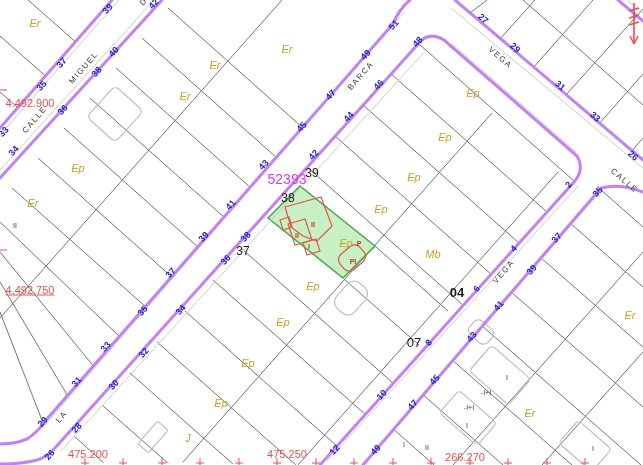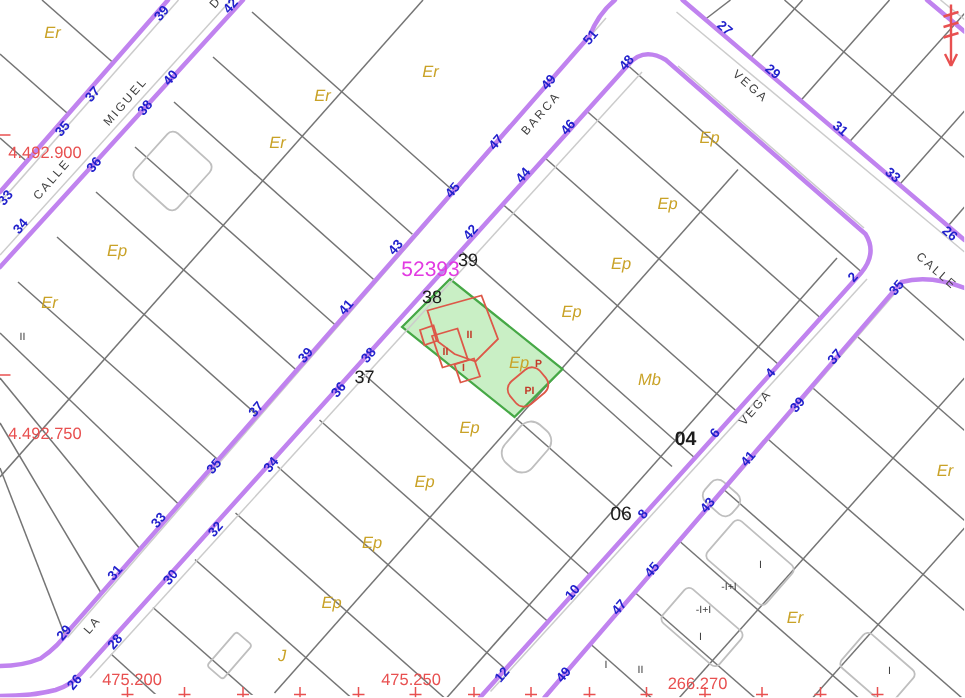--- a/index.html
+++ b/index.html
@@ -252,21 +252,21 @@
       <span class="lbl num" style="left: 532px; top: 270px; --r: -49deg;">39</span>
       <span class="lbl num" style="left: 499px; top: 306px; --r: -49deg;">41</span>
       <span class="lbl num" style="left: 472px; top: 337px; --r: -49deg;">43</span>
       <span class="lbl num" style="left: 435px; top: 380px; --r: -49deg;">45</span>
       <span class="lbl num" style="left: 413px; top: 405px; --r: -49deg;">47</span>
       <span class="lbl num" style="left: 376px; top: 450px; --r: -49deg;">49</span>
       <span class="lbl parcel" style="left: 243px; top: 251px; --r: 0deg;">37</span>
       <span class="lbl parcel" style="left: 288px; top: 198px; --r: 0deg;">38</span>
       <span class="lbl parcel" style="left: 312px; top: 173px; --r: 0deg;">39</span>
       <span class="lbl parcel big" style="left: 457px; top: 292px; font-weight: bold; --r: 0deg;">04</span>
-      <span class="lbl parcel big" style="left: 414px; top: 342px; --r: 0deg;">06</span>
+      <span class="lbl parcel big" style="left: 414px; top: 342px; --r: 0deg;">07</span>
       <span class="lbl landuse" style="left: 35px; top: 23px; --r: 0deg;">Er</span>
       <span class="lbl landuse" style="left: 287px; top: 49px; --r: 0deg;">Er</span>
       <span class="lbl landuse" style="left: 215px; top: 65px; --r: 0deg;">Er</span>
       <span class="lbl landuse" style="left: 185px; top: 96px; --r: 0deg;">Er</span>
       <span class="lbl landuse" style="left: 33px; top: 203px; --r: 0deg;">Er</span>
       <span class="lbl landuse" style="left: 630px; top: 315px; --r: 0deg;">Er</span>
       <span class="lbl landuse" style="left: 530px; top: 413px; --r: 0deg;">Er</span>
       <span class="lbl landuse" style="left: 78px; top: 168px; --r: 0deg;">Ep</span>
       <span class="lbl landuse" style="left: 414px; top: 177px; --r: 0deg;">Ep</span>
       <span class="lbl landuse" style="left: 381px; top: 209px; --r: 0deg;">Ep</span>
@@ -286,19 +286,19 @@
       <span class="lbl bldg red" style="left: 359px; top: 243px; --r: 0deg;">P</span>
       <span class="lbl bldg" style="left: 507px; top: 377px; --r: 0deg;">I</span>
       <span class="lbl bldg" style="left: 486px; top: 392px; --r: 0deg;">-I+I</span>
       <span class="lbl bldg" style="left: 469px; top: 407px; --r: 0deg;">-I+I</span>
       <span class="lbl bldg" style="left: 467px; top: 425px; --r: 0deg;">I</span>
       <span class="lbl bldg" style="left: 427px; top: 447px; --r: 0deg;">II</span>
       <span class="lbl bldg" style="left: 404px; top: 444px; --r: 0deg;">I</span>
       <span class="lbl bldg" style="left: 593px; top: 448px; --r: 0deg;">I</span>
       <span class="lbl bldg" style="left: 15px; top: 225px; --r: 0deg;">II</span>
       <span class="lbl coord" style="left: 30px; top: 103px; --r: 0deg;">4.492.900</span>
-      <span class="lbl coord" style="left: 30px; top: 290px; --r: 0deg;">4.492.750</span>
+      <span class="lbl coord" style="left: 30px; top: 290px; text-decoration: underline; --r: 0deg;">4.492.750</span>
       <span class="lbl coord" style="left: 88px; top: 454px; --r: 0deg;">475.200</span>
-      <span class="lbl coord" style="left: 274px; top: 454px; --r: 0deg;">475.250</span>
+      <span class="lbl coord" style="left: 287px; top: 454px; --r: 0deg;">475.250</span>
       <span class="lbl coord" style="left: 465px; top: 457px; --r: 0deg;">266.270</span>
       <span class="lbl block" style="left: 287px; top: 179px; --r: 0deg;">52393</span>
     </div>
 </div>
 
 </body></html>

